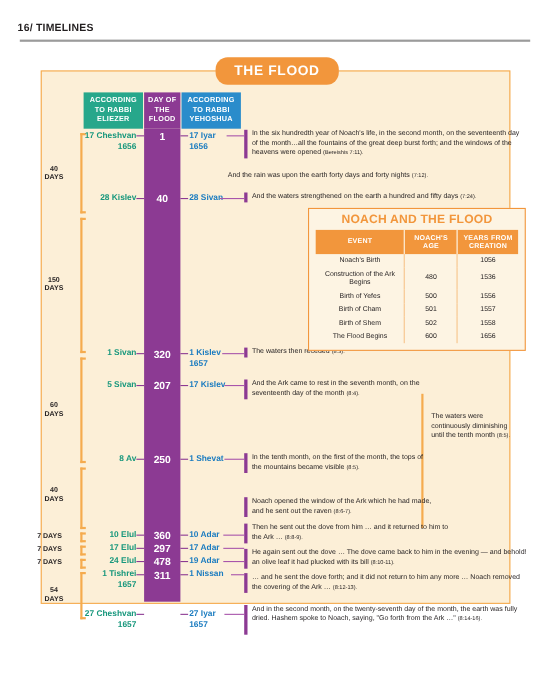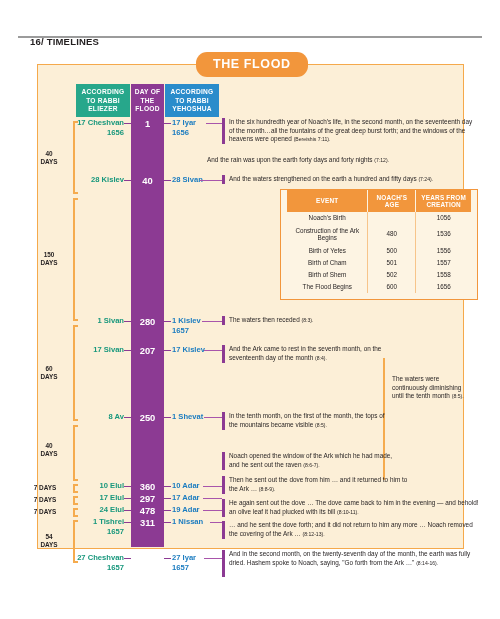--- a/index.html
+++ b/index.html
@@ -6,26 +6,25 @@
   html, body {
     width: 500px; height: 619px;
     background: #ffffff;
     font-family: "Liberation Sans", sans-serif;
     overflow: hidden;
   }
 
   
   .page-header {
     position: absolute;
-    left: 30px; top: 20px;
+    left: 16px; top: 20px;
     font-size: 9.5px;
     font-weight: bold;
     color: #231f20;
     letter-spacing: .2px;
-    margin-top: 16px;
   }
   .page-header .pg { font-weight: bold; }
   .header-rule {
     position: absolute;
     left: 18px; top: 36px;
     width: 464px; height: 1.5px;
     background: #9b9b9b;
   }
 
   
@@ -321,20 +320,21 @@
     <div>28 Sivan</div>
   </div>
   <div class="connector" style="left:200px; top:4.6px; width:22px;"></div>
 </div>
 <div class="vbar" style="left:222px; top:175px; height:9px;"></div>
 <div class="vblock" style="left:229px; top:175px; width:255px;">
   <span>And the waters strengthened on the earth a hundred and fifty days</span> <span class="cite">(7:24).</span>
 </div>
 
 <div class="ntable">
+  <div class="ntable-title">NOACH AND THE FLOOD</div>
   <div class="ntable-inner">
     <table class="nt">
       <thead>
         <tr>
           <th>EVENT</th>
           <th>NOACH'S AGE</th>
           <th>YEARS FROM CREATION</th>
         </tr>
       </thead>
       <tbody>
@@ -371,36 +371,36 @@
       </tbody>
     </table>
   </div>
 </div>
 
 <div class="row" style="top:316px;">
   <div class="left-date">
     <div>1 Sivan</div>
   </div>
   <div class="left-dash"></div>
-  <div class="daynum">280</div>
+  <div class="daynum">320</div>
   <div class="right-dash"></div>
   <div class="right-date">
     <div>1 Kislev</div>
     <div>1657</div>
   </div>
   <div class="connector" style="left:202px; top:4.6px; width:20px;"></div>
 </div>
 <div class="vbar" style="left:222px; top:316px; height:9px;"></div>
 <div class="vblock" style="left:229px; top:316px; width:160px;">
   <span>The waters then receded</span> <span class="cite">(8:3).</span>
 </div>
 
 <div class="row" style="top:345px;">
   <div class="left-date">
-    <div>17 Sivan</div>
+    <div>5 Sivan</div>
   </div>
   <div class="left-dash"></div>
   <div class="daynum">207</div>
   <div class="right-dash"></div>
   <div class="right-date">
     <div>17 Kislev</div>
   </div>
   <div class="connector" style="left:204px; top:4.6px; width:18px;"></div>
 </div>
 <div class="vbar" style="left:222px; top:345px; height:18px;"></div>

